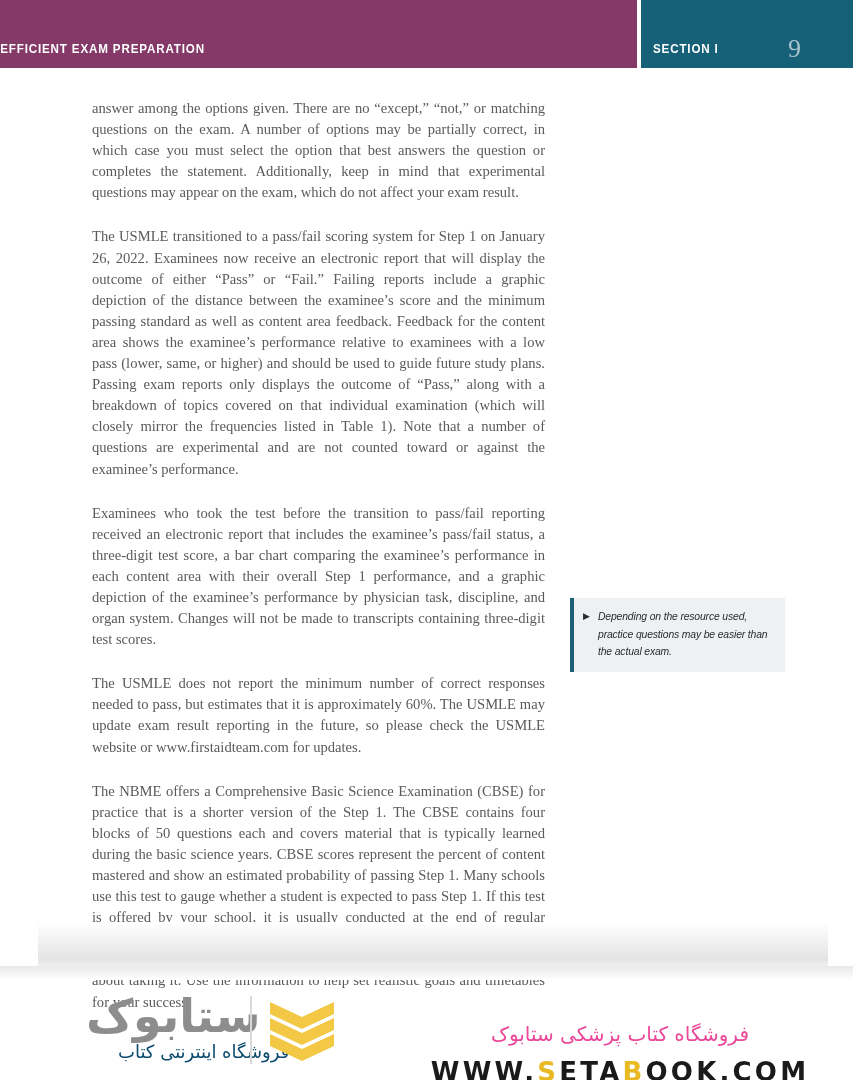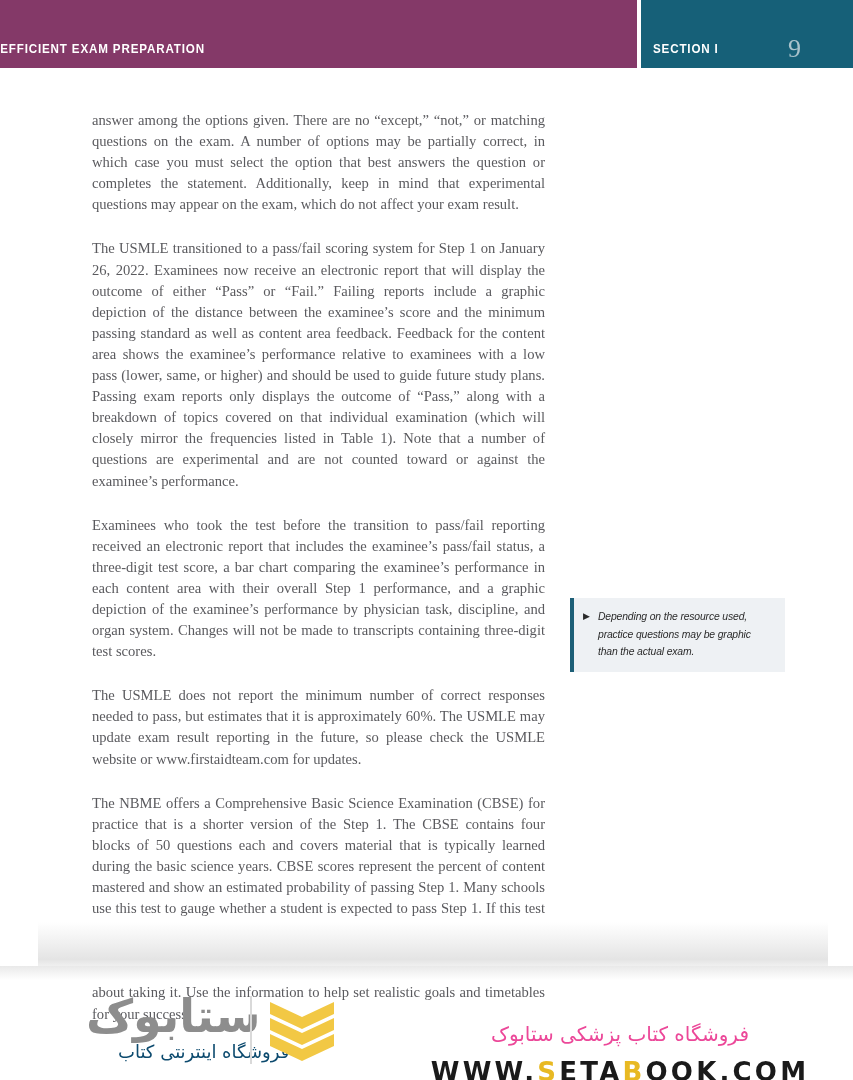--- a/index.html
+++ b/index.html
@@ -89,21 +89,21 @@
   }
 
   
   .content {
     position: absolute;
     left: 92px;
     top: 98px;
     width: 453px;
   }
   .para {
-    margin: 12px 0 23px 0;
+    margin: 0 0 23px 0;
     font-family: "Liberation Serif", serif;
     font-size: 14.6px;
     line-height: 21.1px;
     color: #5a5a5e;
     text-align: justify;
     text-justify: inter-word;
     hyphens: none;
   }
   .para:last-child { margin-bottom: 0; }
   .subhead {
@@ -274,21 +274,21 @@
   <p class="para">Examinees who took the test before the transition to pass/fail reporting received an electronic report that includes the examinee’s pass/fail status, a three-digit test score, a bar chart comparing the examinee’s performance in each content area with their overall Step 1 performance, and a graphic depiction of the examinee’s performance by physician task, discipline, and organ system. Changes will not be made to transcripts containing three-digit test scores.</p>
 
   <p class="para">The USMLE does not report the minimum number of correct responses needed to pass, but estimates that it is approximately 60%. The USMLE may update exam result reporting in the future, so please check the USMLE website or www.firstaidteam.com for updates.</p>
 
 
   <p class="para">The NBME offers a Comprehensive Basic Science Examination (CBSE) for practice that is a shorter version of the Step 1. The CBSE contains four blocks of 50 questions each and covers material that is typically learned during the basic science years. CBSE scores represent the percent of content mastered and show an estimated probability of passing Step 1. Many schools use this test to gauge whether a student is expected to pass Step 1. If this test is offered by your school, it is usually conducted at the end of regular didactic time before any dedicated Step 1 preparation. If you do not encounter the CBSE before your dedicated study time, you need not worry about taking it. Use the information to help set realistic goals and timetables for your success.</p>
 </div>
 
 <div class="callout">
   <span class="callout-arrow">▶</span>
-  <span class="callout-text">Depending on the resource used, practice questions may be graphic than the actual exam.</span>
+  <span class="callout-text">Depending on the resource used, practice questions may be easier than the actual exam.</span>
 </div>
 
 <div class="scan-band"></div>
 <div class="scan-band-2"></div>
 
 <div class="footer">
 
   <div class="footer-logo">
     <div class="logo-word">ستابوک</div>
     <div class="logo-sub">فروشگاه اینترنتی کتاب</div>

